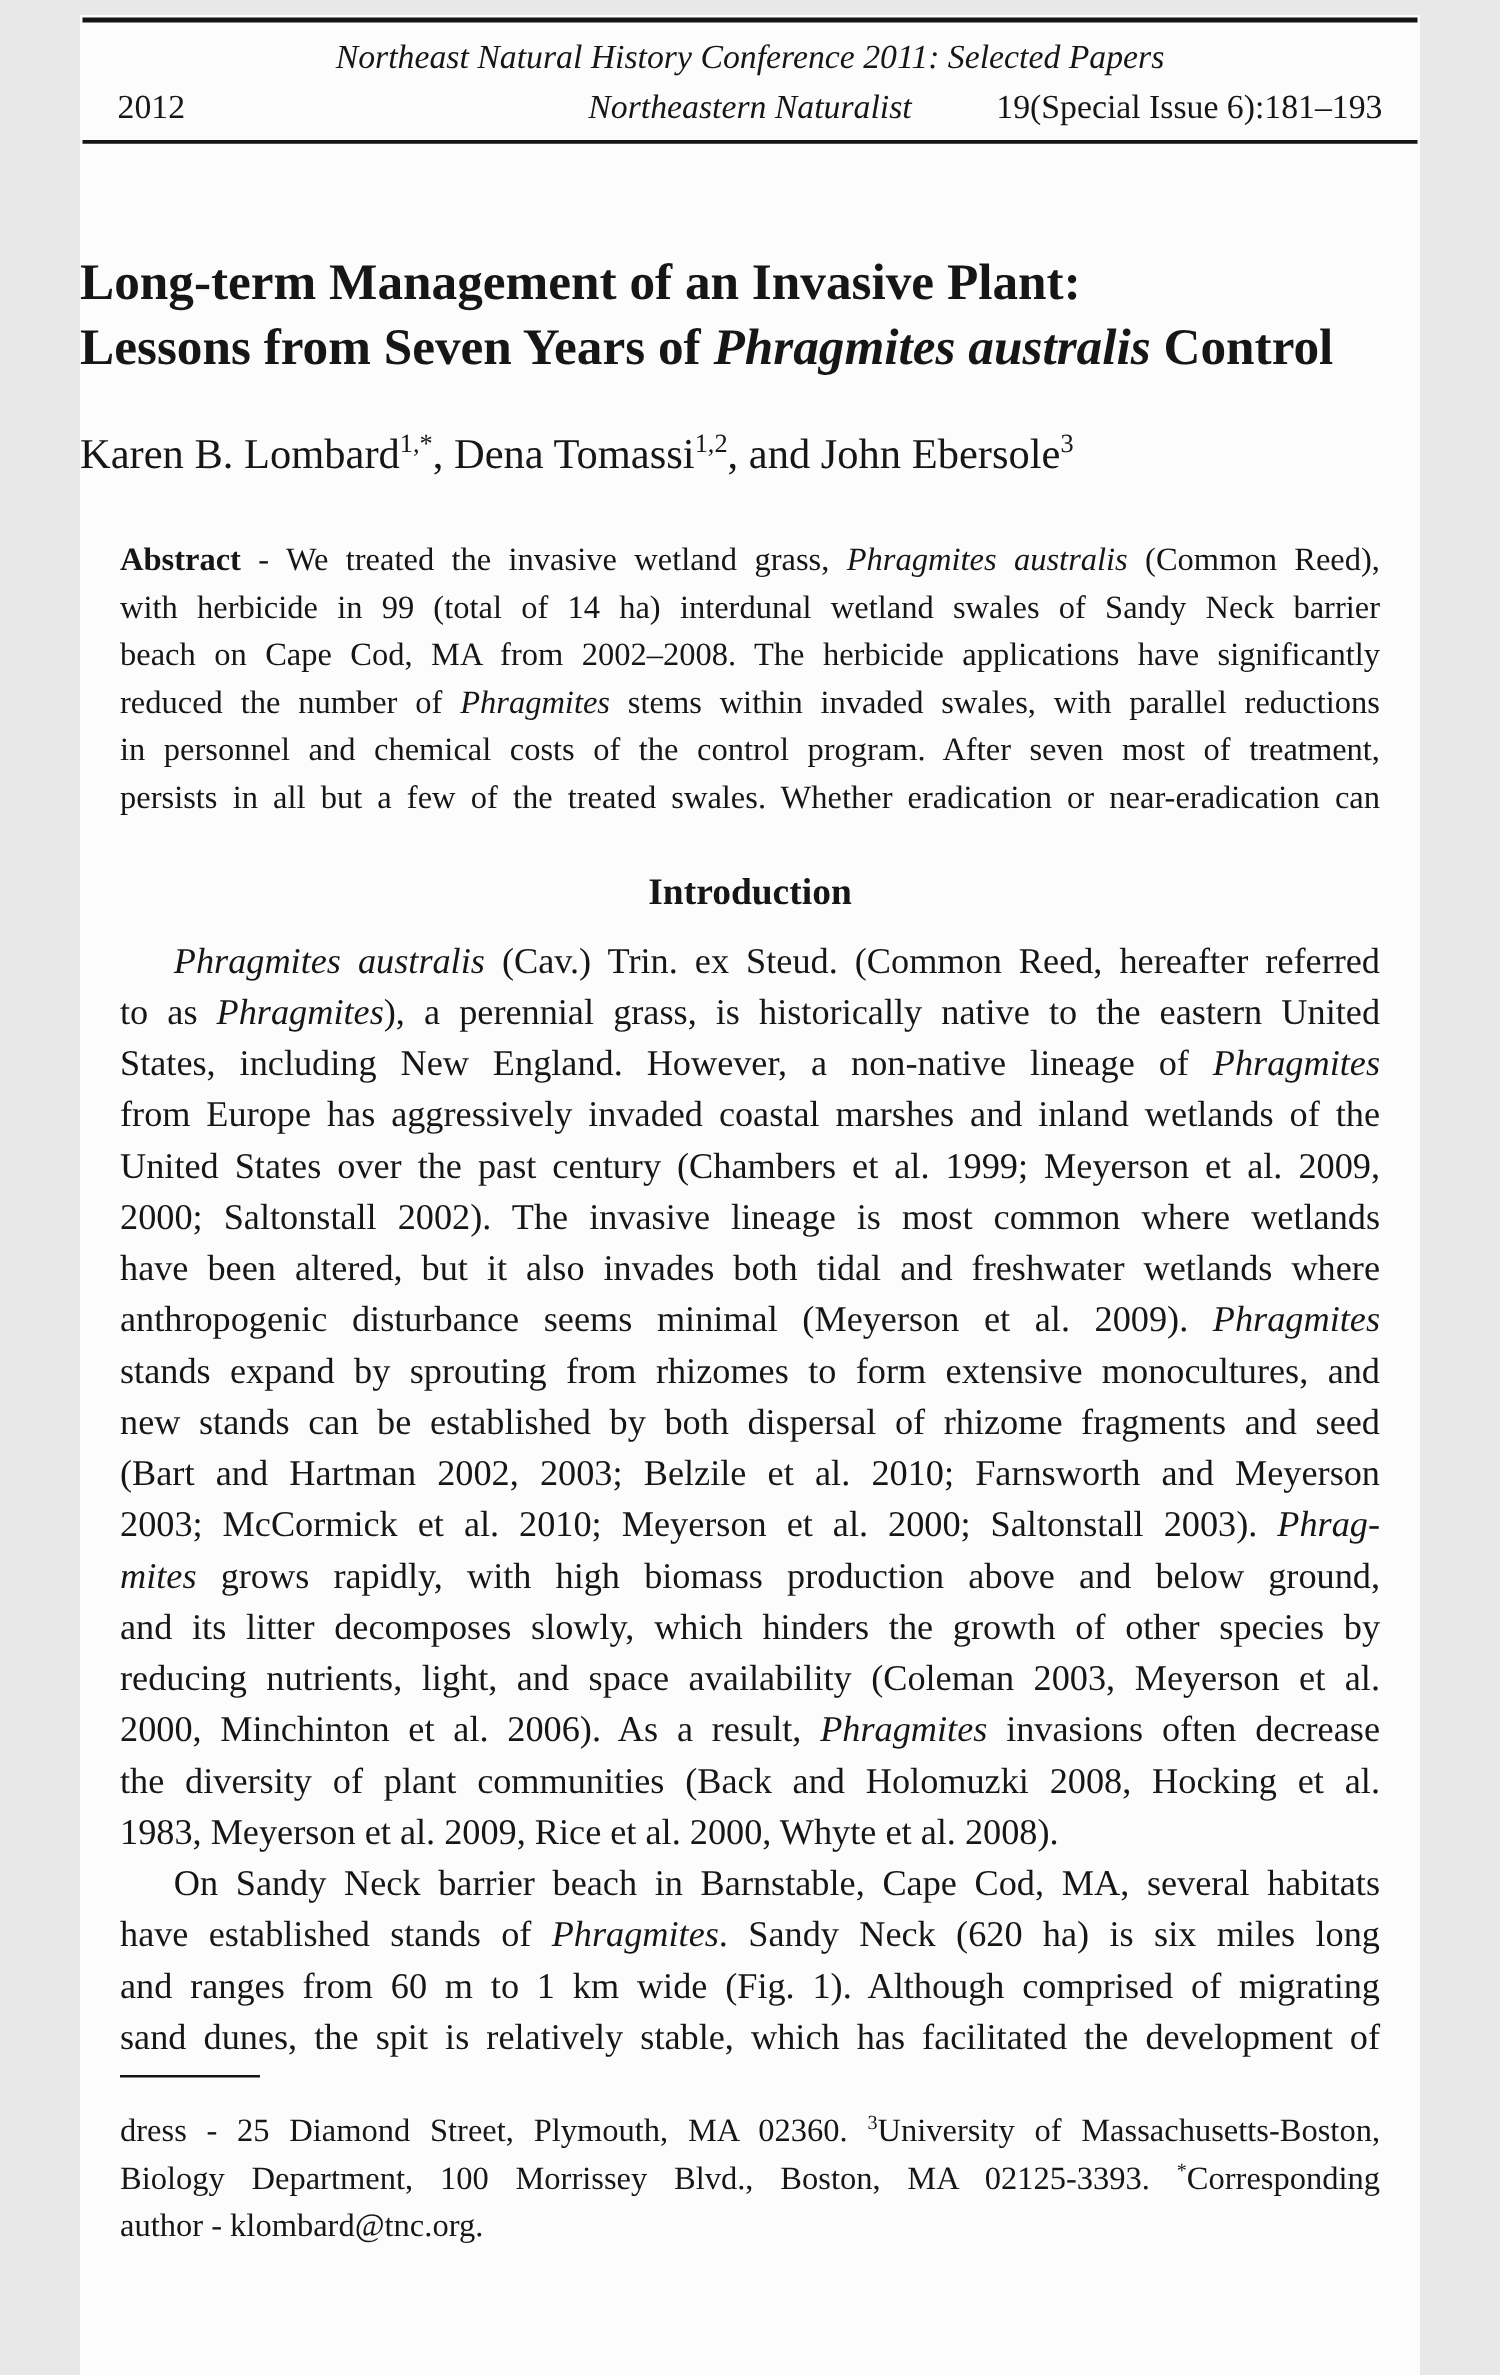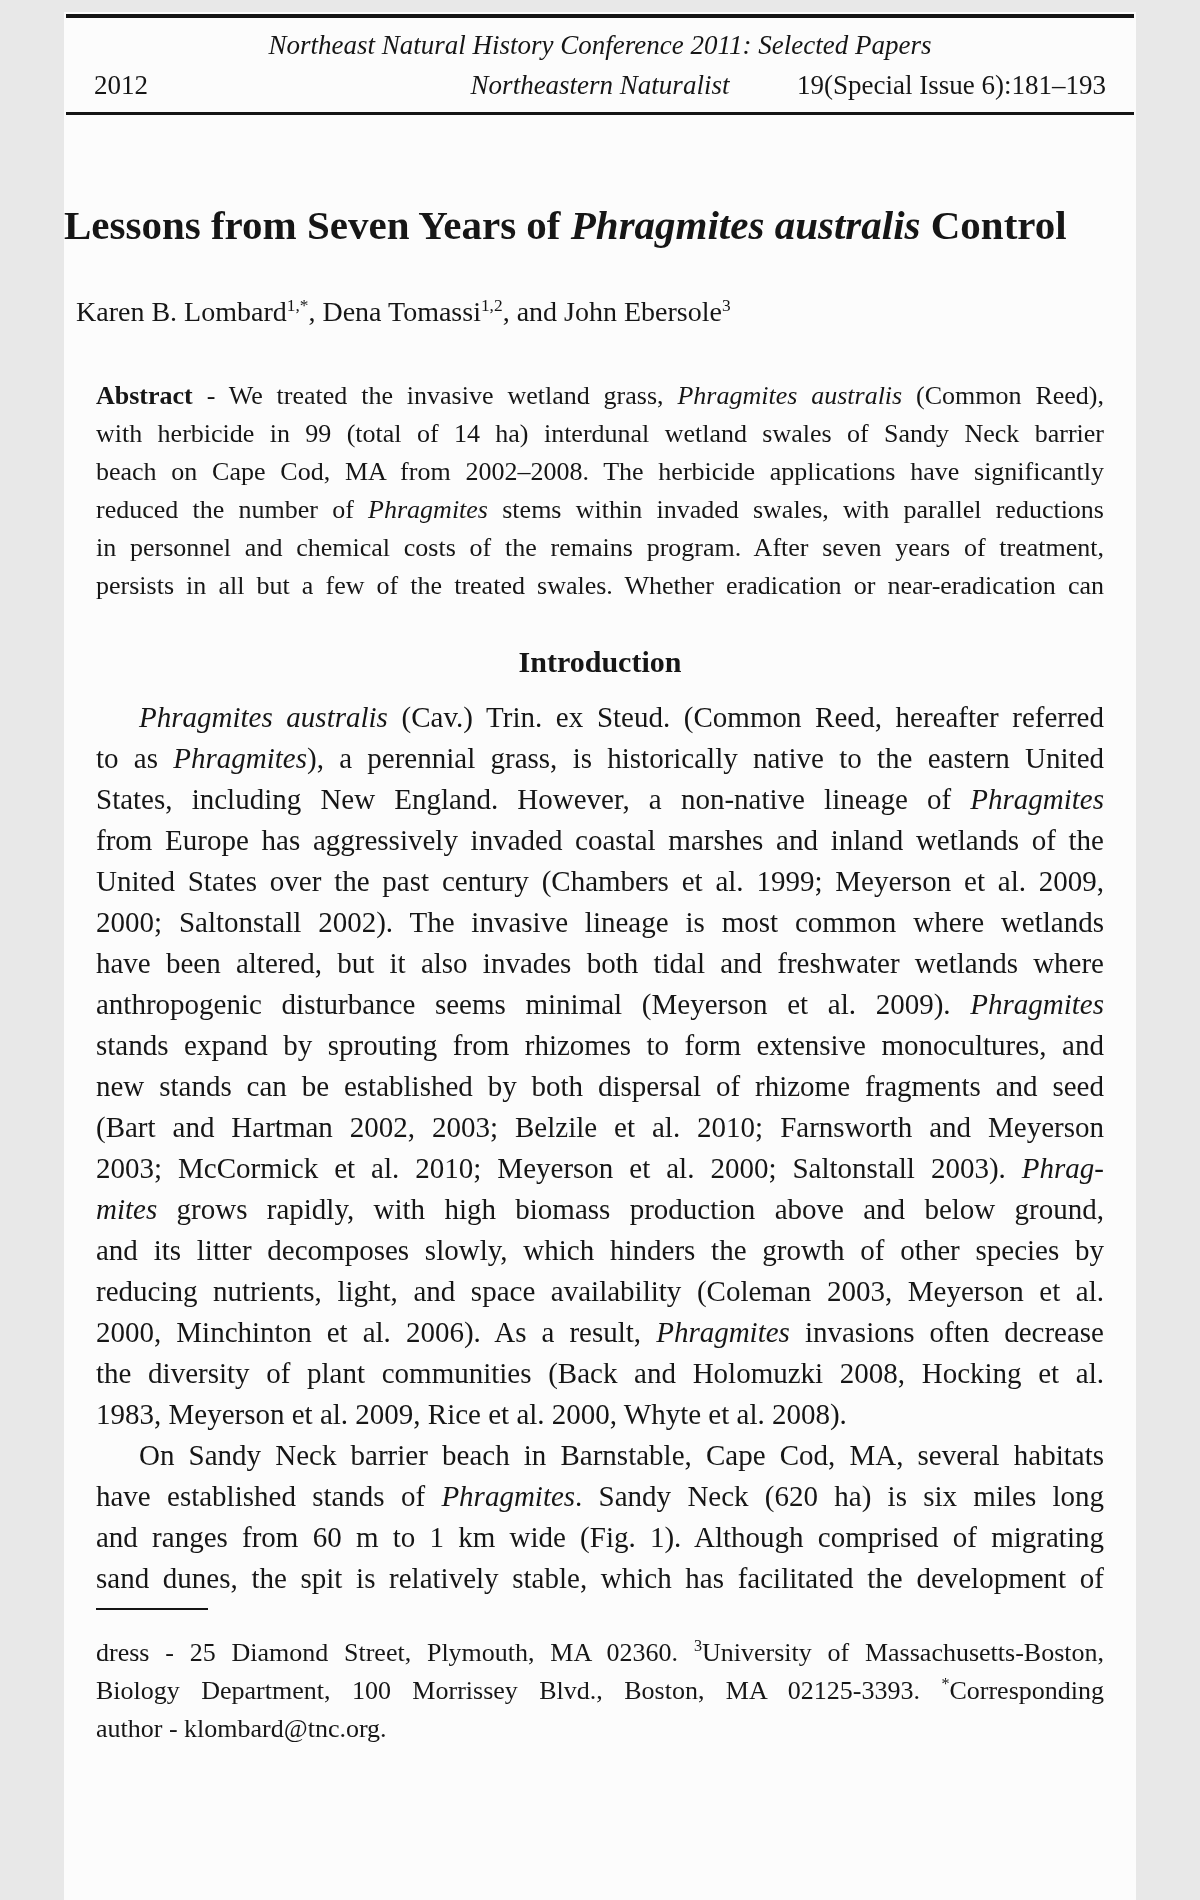--- a/index.html
+++ b/index.html
@@ -37,24 +37,23 @@
   .title {
     margin: 84px 0 0 0;
     font-size: 41px;
     line-height: 52px;
     font-weight: bold;
     text-align: center;
     white-space: nowrap;
   }
   .authors {
     margin-top: 40px;
-    font-size: 28px;
+    font-size: 34px;
     line-height: 42px;
     text-align: center;
-    padding-left: 12px;
   }
   .textblock { padding: 0 32px; }
   .abstract { margin-top: 44px; font-size: 26px; line-height: 38px; font-family: Liberation Serif, serif; }
   .section-heading {
     margin: 36px 0 0 0;
     font-size: 30px;
     line-height: 41px;
     font-weight: bold;
     text-align: center;
   }
@@ -80,35 +79,36 @@
 
   <div class="header-row">
     <span class="hl">2012</span>
     <span class="hc">Northeastern Naturalist</span>
     <span class="hr">19(Special Issue 6):181–193</span>
   </div>
 
   <div class="rule rule-header"></div>
 
   <h1 class="title">
+    <div class="tline">Long-term Management of an Invasive Plant:</div>
     <div>
         <div class="tline"><span class="sg-b">Lessons from Seven Years of </span><span class="sg-bi">Phragmites australis</span><span class="sg-b"> Control</span></div>
       </div>
   </h1>
 
   <div class="authors">
       <div class="tline"><span class="sg-r">Karen B. Lombard</span><span class="sg-s">1,*</span><span class="sg-r">, Dena Tomassi</span><span class="sg-s">1,2</span><span class="sg-r">, and John Ebersole</span><span class="sg-s">3</span></div>
     </div>
 
   <div class="abstract textblock">
       <div class="tline just"><span class="sg-b">Abstract</span><span class="sg-r"> - We treated the invasive wetland grass, </span><span class="sg-i">Phragmites australis</span><span class="sg-r"> (Common Reed),</span></div>
       <div class="tline just"><span class="sg-r">with herbicide in 99 (total of 14 ha) interdunal wetland swales of Sandy Neck barrier</span></div>
       <div class="tline just"><span class="sg-r">beach on Cape Cod, MA from 2002–2008. The herbicide applications have significantly</span></div>
       <div class="tline just"><span class="sg-r">reduced the number of </span><span class="sg-i">Phragmites</span><span class="sg-r"> stems within invaded swales, with parallel reductions</span></div>
-      <div class="tline just"><span class="sg-r">in personnel and chemical costs of the remains program. After seven years of treatment,</span></div>
+      <div class="tline just"><span class="sg-r">in personnel and chemical costs of the control program. After seven most of treatment,</span></div>
       <div class="tline just"><span class="sg-r">persists in all but a few of the treated swales. Whether eradication or near-eradication can</span></div>
     </div>
 
   <h2 class="section-heading">Introduction</h2>
 
   <div class="bodypara para1 textblock">
       <div class="tline just ind"><span class="sg-i">Phragmites australis</span><span class="sg-r"> (Cav.) Trin. ex Steud. (Common Reed, hereafter referred</span></div>
       <div class="tline just"><span class="sg-r">to as </span><span class="sg-i">Phragmites</span><span class="sg-r">), a perennial grass, is historically native to the eastern United</span></div>
       <div class="tline just"><span class="sg-r">States, including New England. However, a non-native lineage of </span><span class="sg-i">Phragmites</span></div>
       <div class="tline just"><span class="sg-r">from Europe has aggressively invaded coastal marshes and inland wetlands of the</span></div>

